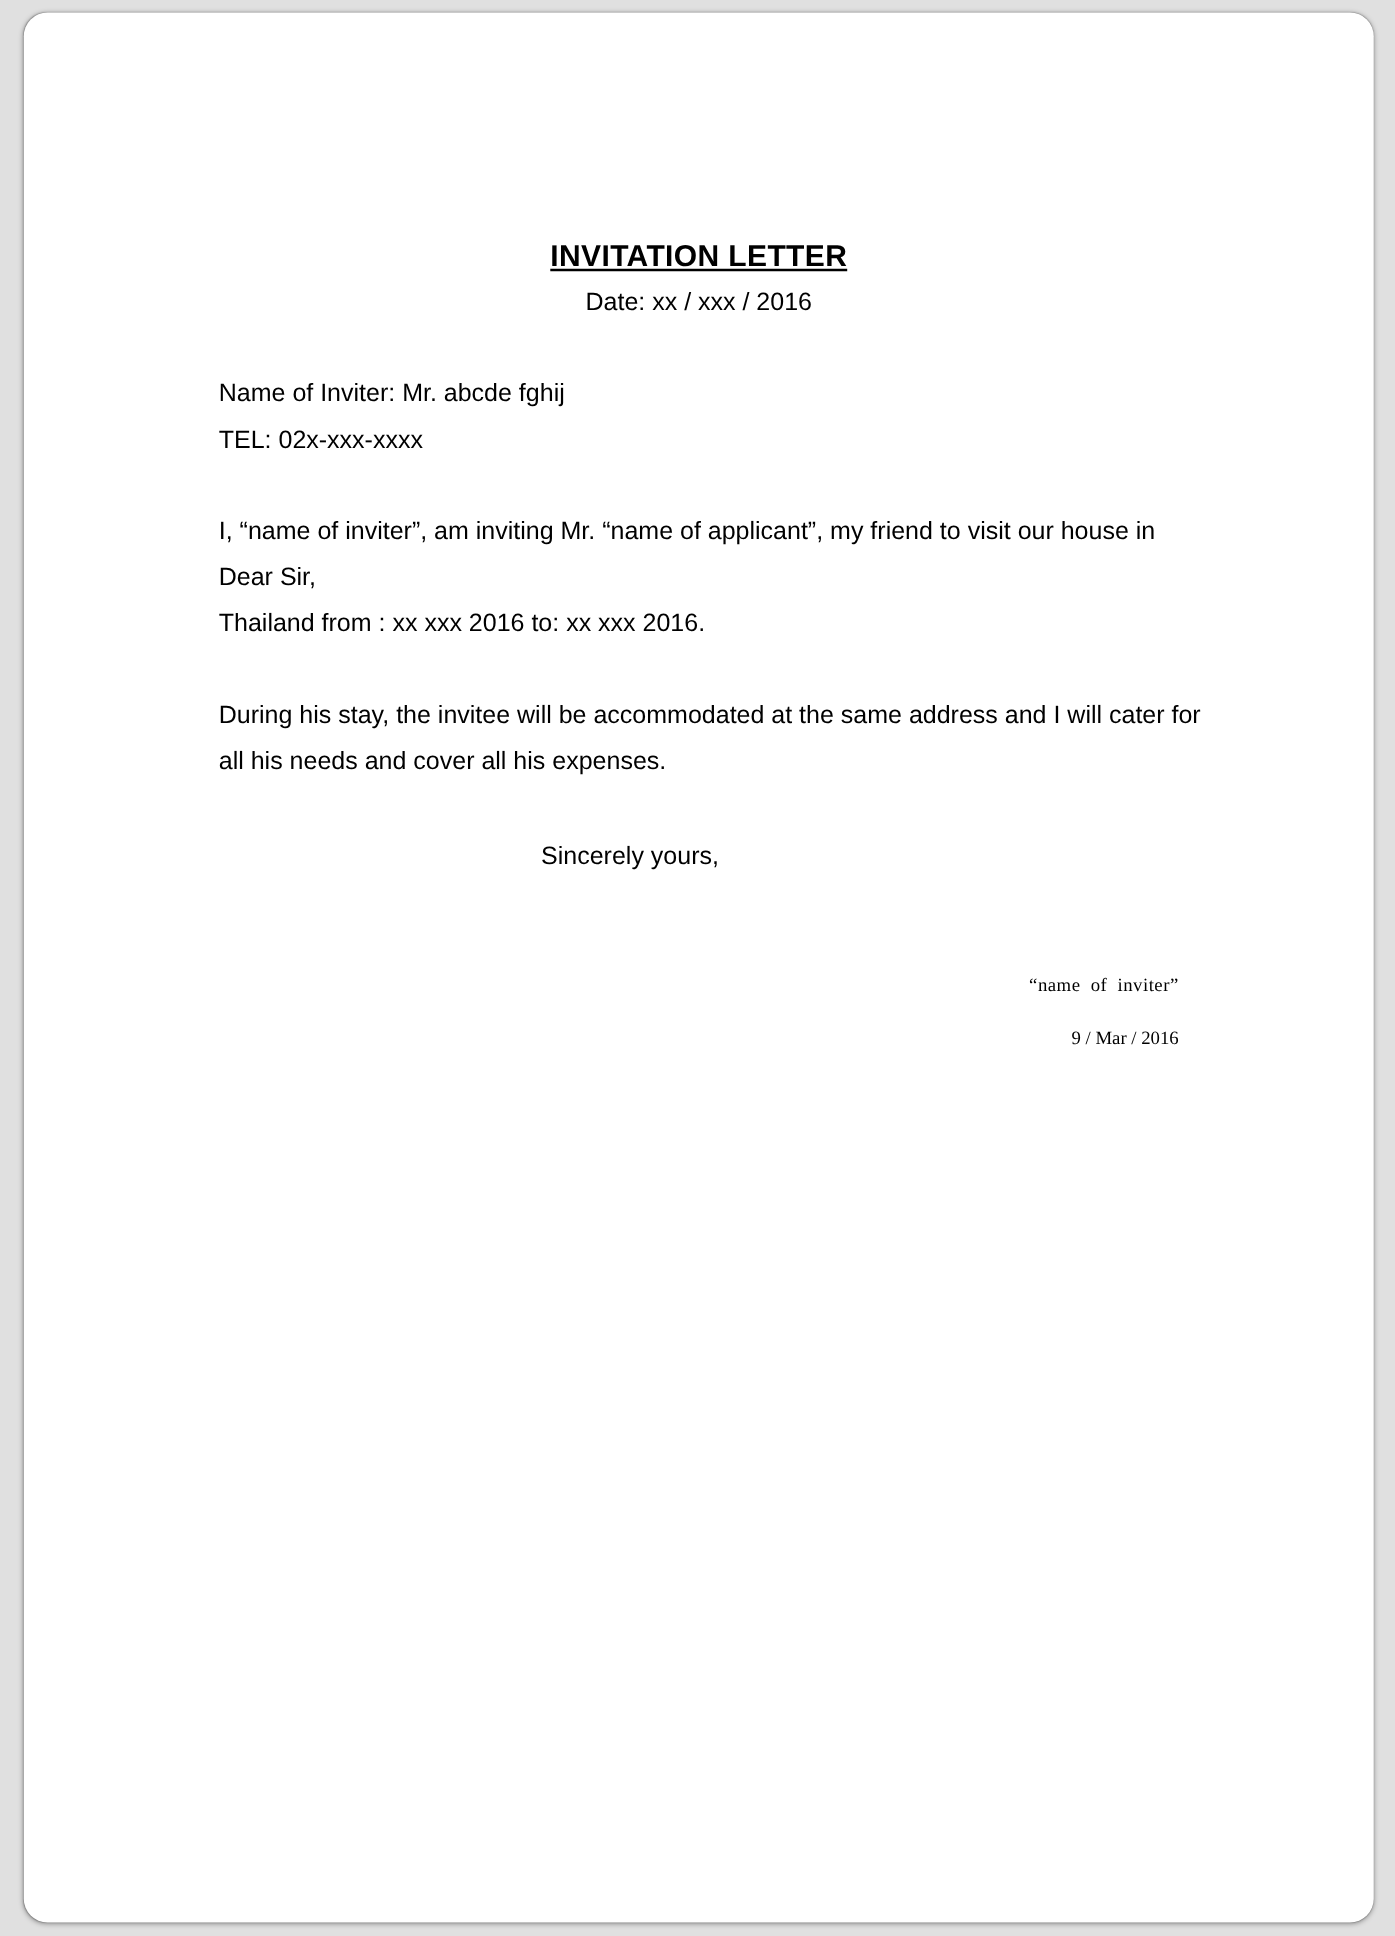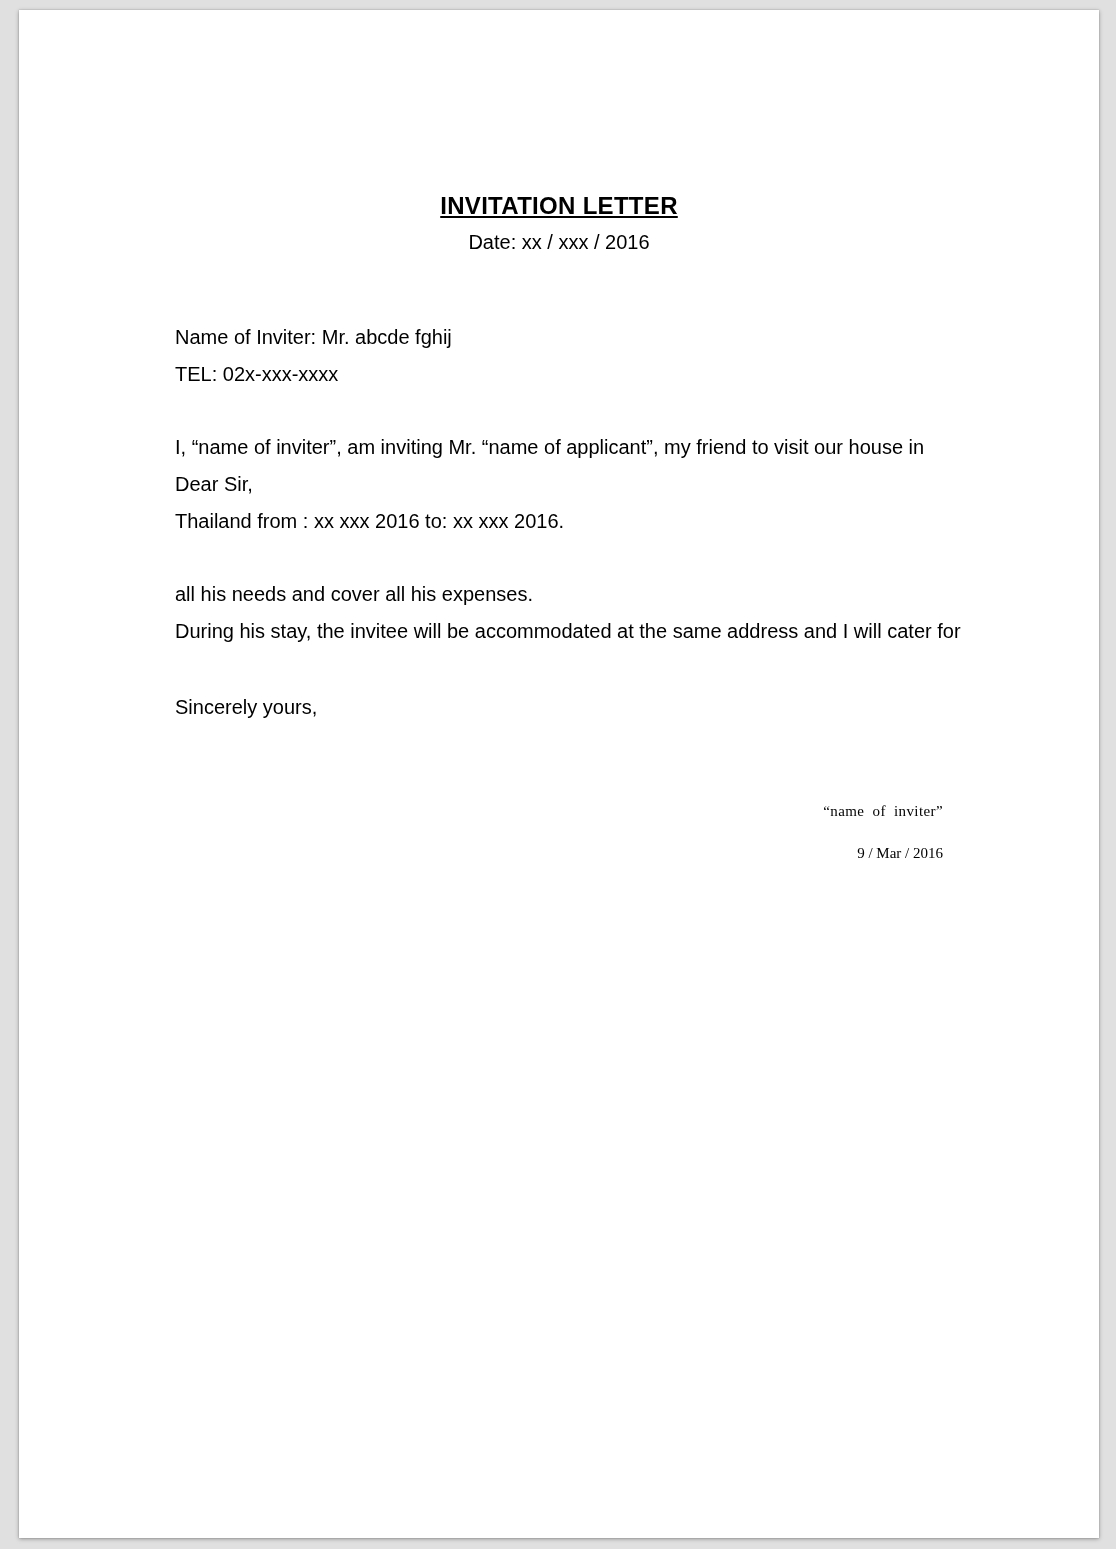--- a/index.html
+++ b/index.html
@@ -19,20 +19,21 @@
     top: 10px;
     width: 1080px;
     height: 1528px;
     box-sizing: border-box;
     padding: 0 156px;
     background: #ffffff;
     box-shadow: 0 1px 4px rgba(0,0,0,0.35), 0 0 1px rgba(0,0,0,0.25);
     color: #000000;
     font-family: "Liberation Sans", sans-serif;
     font-size: 20px;
+    border-radius: 19px;
   }
   .letter-title {
     margin: 181px 0 0 0;
     text-align: center;
     font-size: 24px;
     font-weight: bold;
     line-height: 30px;
     text-decoration: underline;
     letter-spacing: 0.3px;
   }
@@ -41,34 +42,34 @@
     white-space: nowrap;
   }
   .date-line {
     margin-top: 3px;
     text-align: center;
   }
   .recipient {
     margin-top: 36px;
   }
   .inviter-block {
-    margin-top: 58px;
+    margin-top: 36px;
   }
   .subject {
     margin-top: 33px;
   }
   .par1 {
     margin-top: 36px;
   }
   .par2 {
     margin-top: 36px;
   }
   .closing {
     margin-top: 39px;
-    text-align: left;
+    text-align: center;
     padding-right: 110px;
   }
   .signature {
     margin-top: 64px;
     text-align: right;
     font-family: "Liberation Serif", serif;
     font-size: 15px;
     line-height: 42px;
   }
   .sig-name {
@@ -93,22 +94,22 @@
     </div>
 
 
     <div class="par1">
       <div class="line">I, “name of inviter”, am inviting Mr. “name of applicant”, my friend to visit our house in</div>
       <div class="line">Dear Sir,</div>
       <div class="line">Thailand from : xx xxx 2016 to: xx xxx 2016.</div>
     </div>
 
     <div class="par2">
+      <div class="line">During his stay, the invitee will be accommodated at the same address and I will cater for</div>
       <div class="line">all his needs and cover all his expenses.</div>
-      <div class="line">During his stay, the invitee will be accommodated at the same address and I will cater for</div>
     </div>
 
     <div class="line closing">Sincerely yours,</div>
 
     <div class="signature">
       <div class="sig-name">“name of inviter”</div>
       <div>9 / Mar / 2016</div>
     </div>
 
   </div>

